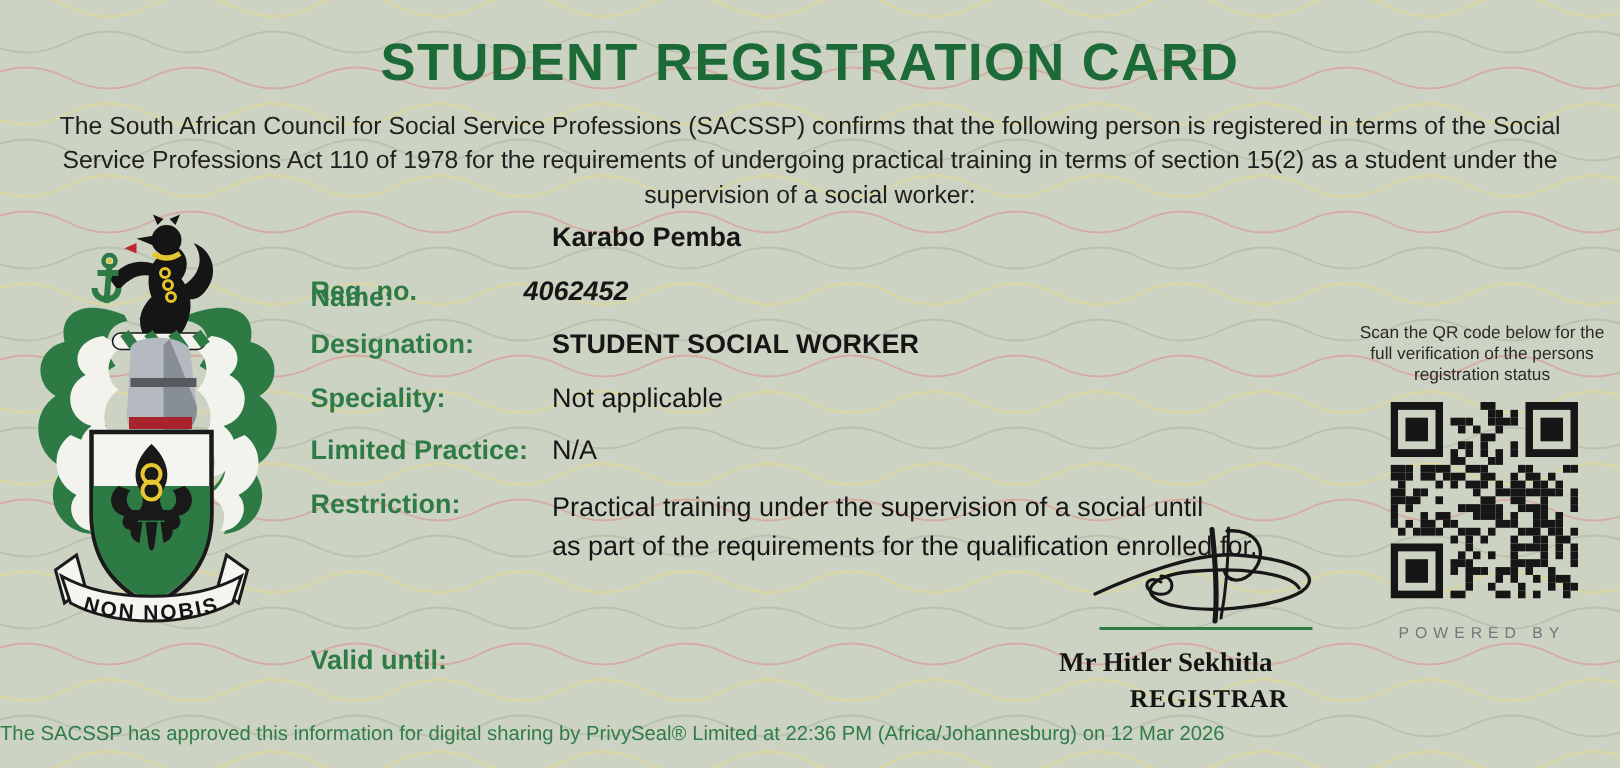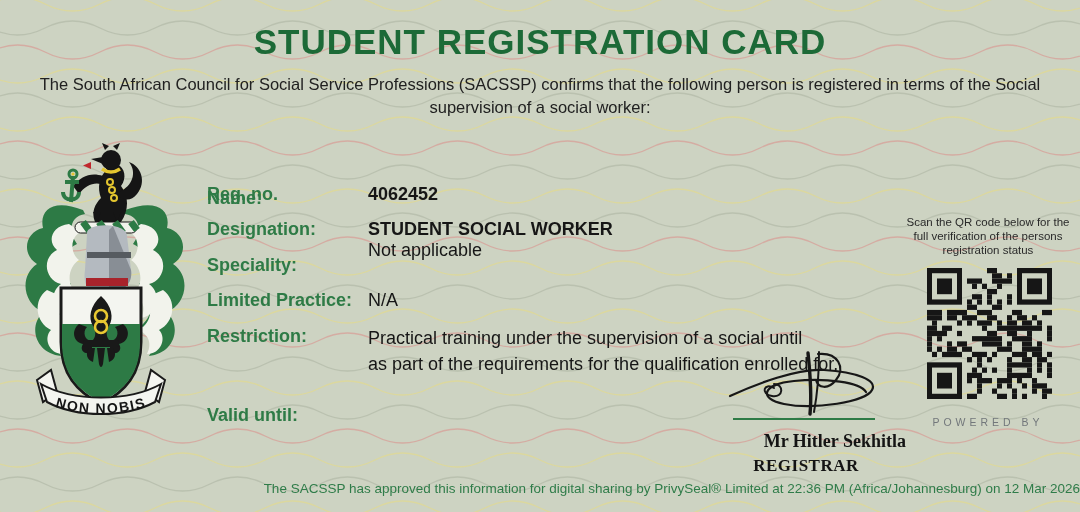--- a/index.html
+++ b/index.html
@@ -13,33 +13,33 @@
     top:22px;left:0;width:1080px;text-align:center;
     font-size:35px;font-weight:bold;letter-spacing:1px;color:#1c6a37;
   }
   .intro{top:73px;left:0;width:1080px;text-align:center;color:#212121;
     font-size:16.5px;line-height:23px;}
   .field-label{font-weight:bold;color:#2e7b46;font-size:18px;white-space:nowrap;}
   .field-value{color:#161616;font-size:18px;white-space:nowrap;}
   .bold{font-weight:bold;}
   .restriction-lines div{white-space:nowrap;line-height:25.5px;}
   .sig-line{left:733px;top:418px;width:142px;height:2px;background:#2e7b46;}
-  .sig-name{left:706px;top:431px;width:200px;text-align:right;
+  .sig-name{left:706px;top:431px;width:200px;text-align:left;
     font-family:"Liberation Serif",serif;font-weight:bold;font-size:18px;color:#141414;}
   .sig-title{left:706px;top:456px;width:200px;text-align:center;
     font-family:"Liberation Serif",serif;font-weight:bold;font-size:17px;
     letter-spacing:0.5px;color:#141414;}
   .qr-instruction{left:902px;top:215px;width:172px;text-align:center;
     font-size:11.5px;line-height:14px;color:#2a2a2a;}
   .powered-by{left:902px;top:416px;width:172px;text-align:center;
     font-size:10.5px;letter-spacing:4px;color:#72777b;}
   .privyseal{left:895px;top:412px;width:186px;text-align:center;
     font-size:23px;font-weight:600;letter-spacing:2px;color:#54585c;}
   .privyseal sup{font-size:10px;letter-spacing:0;}
-  .footer{left:0;top:481px;width:1080px;text-align:right;
+  .footer{left:0;top:481px;width:1080px;text-align:left;
     font-size:13.5px;color:#2f7c49;}
 </style>
 </head>
 <body>
 
 <div class="card">
 
   <svg class="bg-waves" id="bgWaves" width="1080" height="512">
       <rect width="1080" height="512" fill="#cdd3c2"></rect>
       <path d="M-10 4 Q17.5 -10 45 4 Q72.5 18 100 4 Q127.5 -10 155 4 Q182.5 18 210 4 Q237.5 -10 265 4 Q292.5 18 320 4 Q347.5 -10 375 4 Q402.5 18 430 4 Q457.5 -10 485 4 Q512.5 18 540 4 Q567.5 -10 595 4 Q622.5 18 650 4 Q677.5 -10 705 4 Q732.5 18 760 4 Q787.5 -10 815 4 Q842.5 18 870 4 Q897.5 -10 925 4 Q952.5 18 980 4 Q1007.5 -10 1035 4 Q1062.5 18 1090 4 " fill="none" stroke="#ded898" stroke-width="1.3" opacity="0.85"></path>
@@ -63,20 +63,21 @@
       <path d="M-10 436 Q17.5 422 45 436 Q72.5 450 100 436 Q127.5 422 155 436 Q182.5 450 210 436 Q237.5 422 265 436 Q292.5 450 320 436 Q347.5 422 375 436 Q402.5 450 430 436 Q457.5 422 485 436 Q512.5 450 540 436 Q567.5 422 595 436 Q622.5 450 650 436 Q677.5 422 705 436 Q732.5 450 760 436 Q787.5 422 815 436 Q842.5 450 870 436 Q897.5 422 925 436 Q952.5 450 980 436 Q1007.5 422 1035 436 Q1062.5 450 1090 436 " fill="none" stroke="#d6a59c" stroke-width="1.3" opacity="0.85"></path>
       <path d="M-10 460 Q17.5 474 45 460 Q72.5 446 100 460 Q127.5 474 155 460 Q182.5 446 210 460 Q237.5 474 265 460 Q292.5 446 320 460 Q347.5 474 375 460 Q402.5 446 430 460 Q457.5 474 485 460 Q512.5 446 540 460 Q567.5 474 595 460 Q622.5 446 650 460 Q677.5 474 705 460 Q732.5 446 760 460 Q787.5 474 815 460 Q842.5 446 870 460 Q897.5 474 925 460 Q952.5 446 980 460 Q1007.5 474 1035 460 Q1062.5 446 1090 460 " fill="none" stroke="#ded898" stroke-width="1.3" opacity="0.85"></path>
       <path d="M-10 484 Q17.5 470 45 484 Q72.5 498 100 484 Q127.5 470 155 484 Q182.5 498 210 484 Q237.5 470 265 484 Q292.5 498 320 484 Q347.5 470 375 484 Q402.5 498 430 484 Q457.5 470 485 484 Q512.5 498 540 484 Q567.5 470 595 484 Q622.5 498 650 484 Q677.5 470 705 484 Q732.5 498 760 484 Q787.5 470 815 484 Q842.5 498 870 484 Q897.5 470 925 484 Q952.5 498 980 484 Q1007.5 470 1035 484 Q1062.5 498 1090 484 " fill="none" stroke="#b6bdab" stroke-width="1.3" opacity="0.85"></path>
       <path d="M-10 508 Q17.5 522 45 508 Q72.5 494 100 508 Q127.5 522 155 508 Q182.5 494 210 508 Q237.5 522 265 508 Q292.5 494 320 508 Q347.5 522 375 508 Q402.5 494 430 508 Q457.5 522 485 508 Q512.5 494 540 508 Q567.5 522 595 508 Q622.5 494 650 508 Q677.5 522 705 508 Q732.5 494 760 508 Q787.5 522 815 508 Q842.5 494 870 508 Q897.5 522 925 508 Q952.5 494 980 508 Q1007.5 522 1035 508 Q1062.5 494 1090 508 " fill="none" stroke="#ded898" stroke-width="1.3" opacity="0.85"></path>
     </svg>
 
   <div class="layer title">STUDENT REGISTRATION CARD</div>
 
   <div class="layer intro">
     <div>The South African Council for Social Service Professions (SACSSP) confirms that the following person is registered in terms of the Social</div>
+    <div>Service Professions Act 110 of 1978 for the requirements of undergoing practical training in terms of section 15(2) as a student under the</div>
     <div>supervision of a social worker:</div>
   </div>
 
   <svg class="layer" style="left:13px;top:140px;" width="184" height="282" viewBox="0 0 184 282">
 
     <g>
       <path d="M70 70 C40 58 26 70 30 88 C12 92 8 114 24 124 C6 136 10 164 30 172 C14 188 24 214 48 216 C38 200 46 190 56 186 C40 172 44 152 58 144 C46 132 50 110 64 104 C54 90 58 76 72 74 Z" fill="#2d7a45"></path>
       <path d="M56 84 C38 86 34 102 44 110 C28 118 32 140 48 144 C34 154 40 176 56 178 C50 166 56 158 64 154 C52 144 56 126 66 120 C56 112 58 96 68 92 Z" fill="#f2f3ec"></path>
       <path d="M34 150 C20 160 22 182 38 190 C30 198 36 214 50 214 C44 202 50 194 58 190 C44 182 44 164 52 158 Z" fill="#f2f3ec"></path>
     </g>
@@ -142,40 +143,41 @@
       <defs>
           <path id="mottoPath" d="M30 262 C62 277 114 277 146 262"></path>
         </defs>
       <text font-family="Liberation Sans, sans-serif" font-size="14" font-weight="bold" fill="#141414" letter-spacing="1.5">
         <textPath href="#mottoPath" startOffset="50%" text-anchor="middle">NON NOBIS</textPath>
       </text>
     </g>
   </svg>
 
   <div class="layer field-label" style="left:207px;top:148px;margin-top:40px;">Name:</div>
+  <div class="layer field-value bold" style="left:368px;top:148px;">Karabo Pemba</div>
 
   <div class="layer field-label" style="left:207px;top:184px;">Reg. no.</div>
-  <div class="layer field-value bold" style="left:368px;top:184px;">4062452</div>
+  <div class="layer field-value bold" style="left:349px;top:184px;font-style:italic;">4062452</div>
 
   <div class="layer field-label" style="left:207px;top:219px;">Designation:</div>
   <div class="layer field-value bold" style="left:368px;top:219px;">STUDENT SOCIAL WORKER</div>
 
   <div class="layer field-label" style="left:207px;top:255px;">Speciality:</div>
-  <div class="layer field-value" style="left:368px;top:240px;text-align:right;">Not applicable</div>
+  <div class="layer field-value" style="left:368px;top:255px;text-align:right;">Not applicable</div>
 
   <div class="layer field-label" style="left:207px;top:290px;">Limited Practice:</div>
   <div class="layer field-value" style="left:368px;top:290px;">N/A</div>
 
   <div class="layer field-label" style="left:207px;top:326px;">Restriction:</div>
   <div class="layer field-value restriction-lines" style="left:368px;top:326px;">
     <div>Practical training under the supervision of a social until</div>
     <div>as part of the requirements for the qualification enrolled for.</div>
   </div>
 
-  <div class="layer field-label" style="left:207px;top:405px;text-align:center;">Valid until:</div>
+  <div class="layer field-label" style="left:207px;top:430px;text-align:center;">Valid until:</div>
 
   <svg class="layer" style="left:722px;top:350px;" width="168" height="66" viewBox="0 0 168 66">
     <g stroke="#171717" fill="none" stroke-linecap="round">
       <path d="M8 46 C34 34 76 18 102 20 C134 22 156 30 150 40 C144 52 92 60 62 54 C36 49 40 34 72 31 C104 28 138 32 144 42" stroke-width="2.2"></path>
       <path d="M52 38 C42 32 38 44 50 46 C62 48 62 34 52 34" stroke-width="2"></path>
       <path d="M86 3 C88 22 90 44 88 64" stroke-width="3.4"></path>
       <path d="M97 2 C97 24 95 46 92 62" stroke-width="2"></path>
       <path d="M96 4 C116 2 124 18 114 30 C106 40 96 38 94 30" stroke-width="2.2"></path>
     </g>
   </svg>

